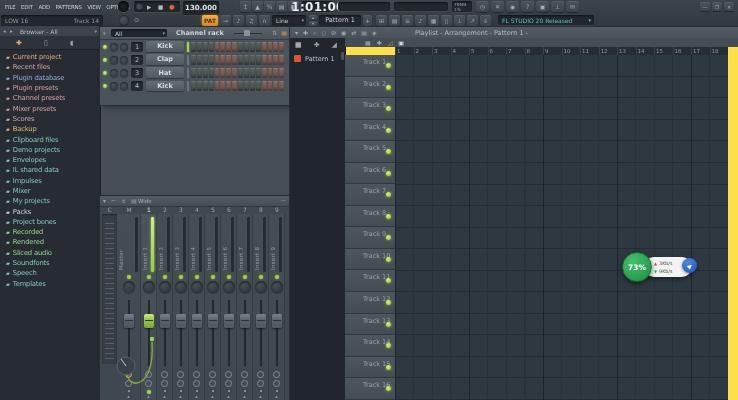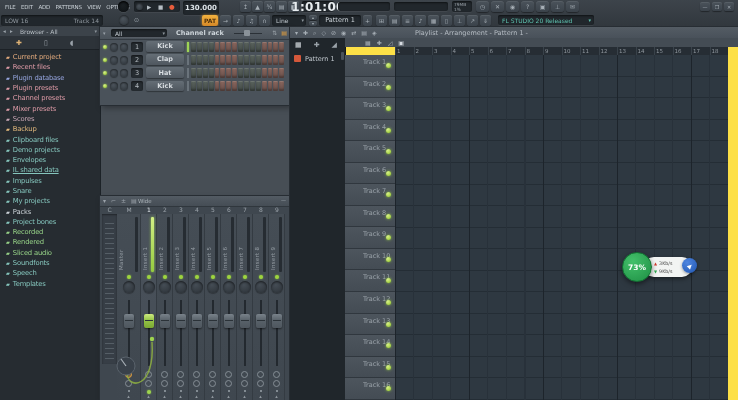--- a/index.html
+++ b/index.html
@@ -320,29 +320,29 @@
         <div class="bitem">
           <div class="bitem-ic" style="color: rgb(133, 198, 189);">▰</div>
           <div class="bitem-lb" style="color: rgb(133, 198, 189);">Demo projects</div>
         </div>
         <div class="bitem">
           <div class="bitem-ic" style="color: rgb(133, 198, 189);">▰</div>
           <div class="bitem-lb" style="color: rgb(133, 198, 189);">Envelopes</div>
         </div>
         <div class="bitem">
           <div class="bitem-ic" style="color: rgb(133, 198, 189);">▰</div>
-          <div class="bitem-lb" style="color: rgb(133, 198, 189); text-decoration: underline;">IL shared data</div>
+          <div class="bitem-lb" style="color: rgb(133, 198, 189);">IL shared data</div>
         </div>
         <div class="bitem">
           <div class="bitem-ic" style="color: rgb(133, 198, 189);">▰</div>
           <div class="bitem-lb" style="color: rgb(133, 198, 189); text-align: center;">Impulses</div>
         </div>
         <div class="bitem">
           <div class="bitem-ic" style="color: rgb(133, 198, 189);">▰</div>
-          <div class="bitem-lb" style="color: rgb(133, 198, 189);">Snare</div>
+          <div class="bitem-lb" style="color: rgb(133, 198, 189);">Mixer</div>
         </div>
         <div class="bitem">
           <div class="bitem-ic" style="color: rgb(133, 198, 189);">▰</div>
           <div class="bitem-lb" style="color: rgb(133, 198, 189);">My projects</div>
         </div>
         <div class="bitem">
           <div class="bitem-ic" style="color: rgb(204, 211, 216);">▰</div>
           <div class="bitem-lb" style="color: rgb(204, 211, 216);">Packs</div>
         </div>
         <div class="bitem">

